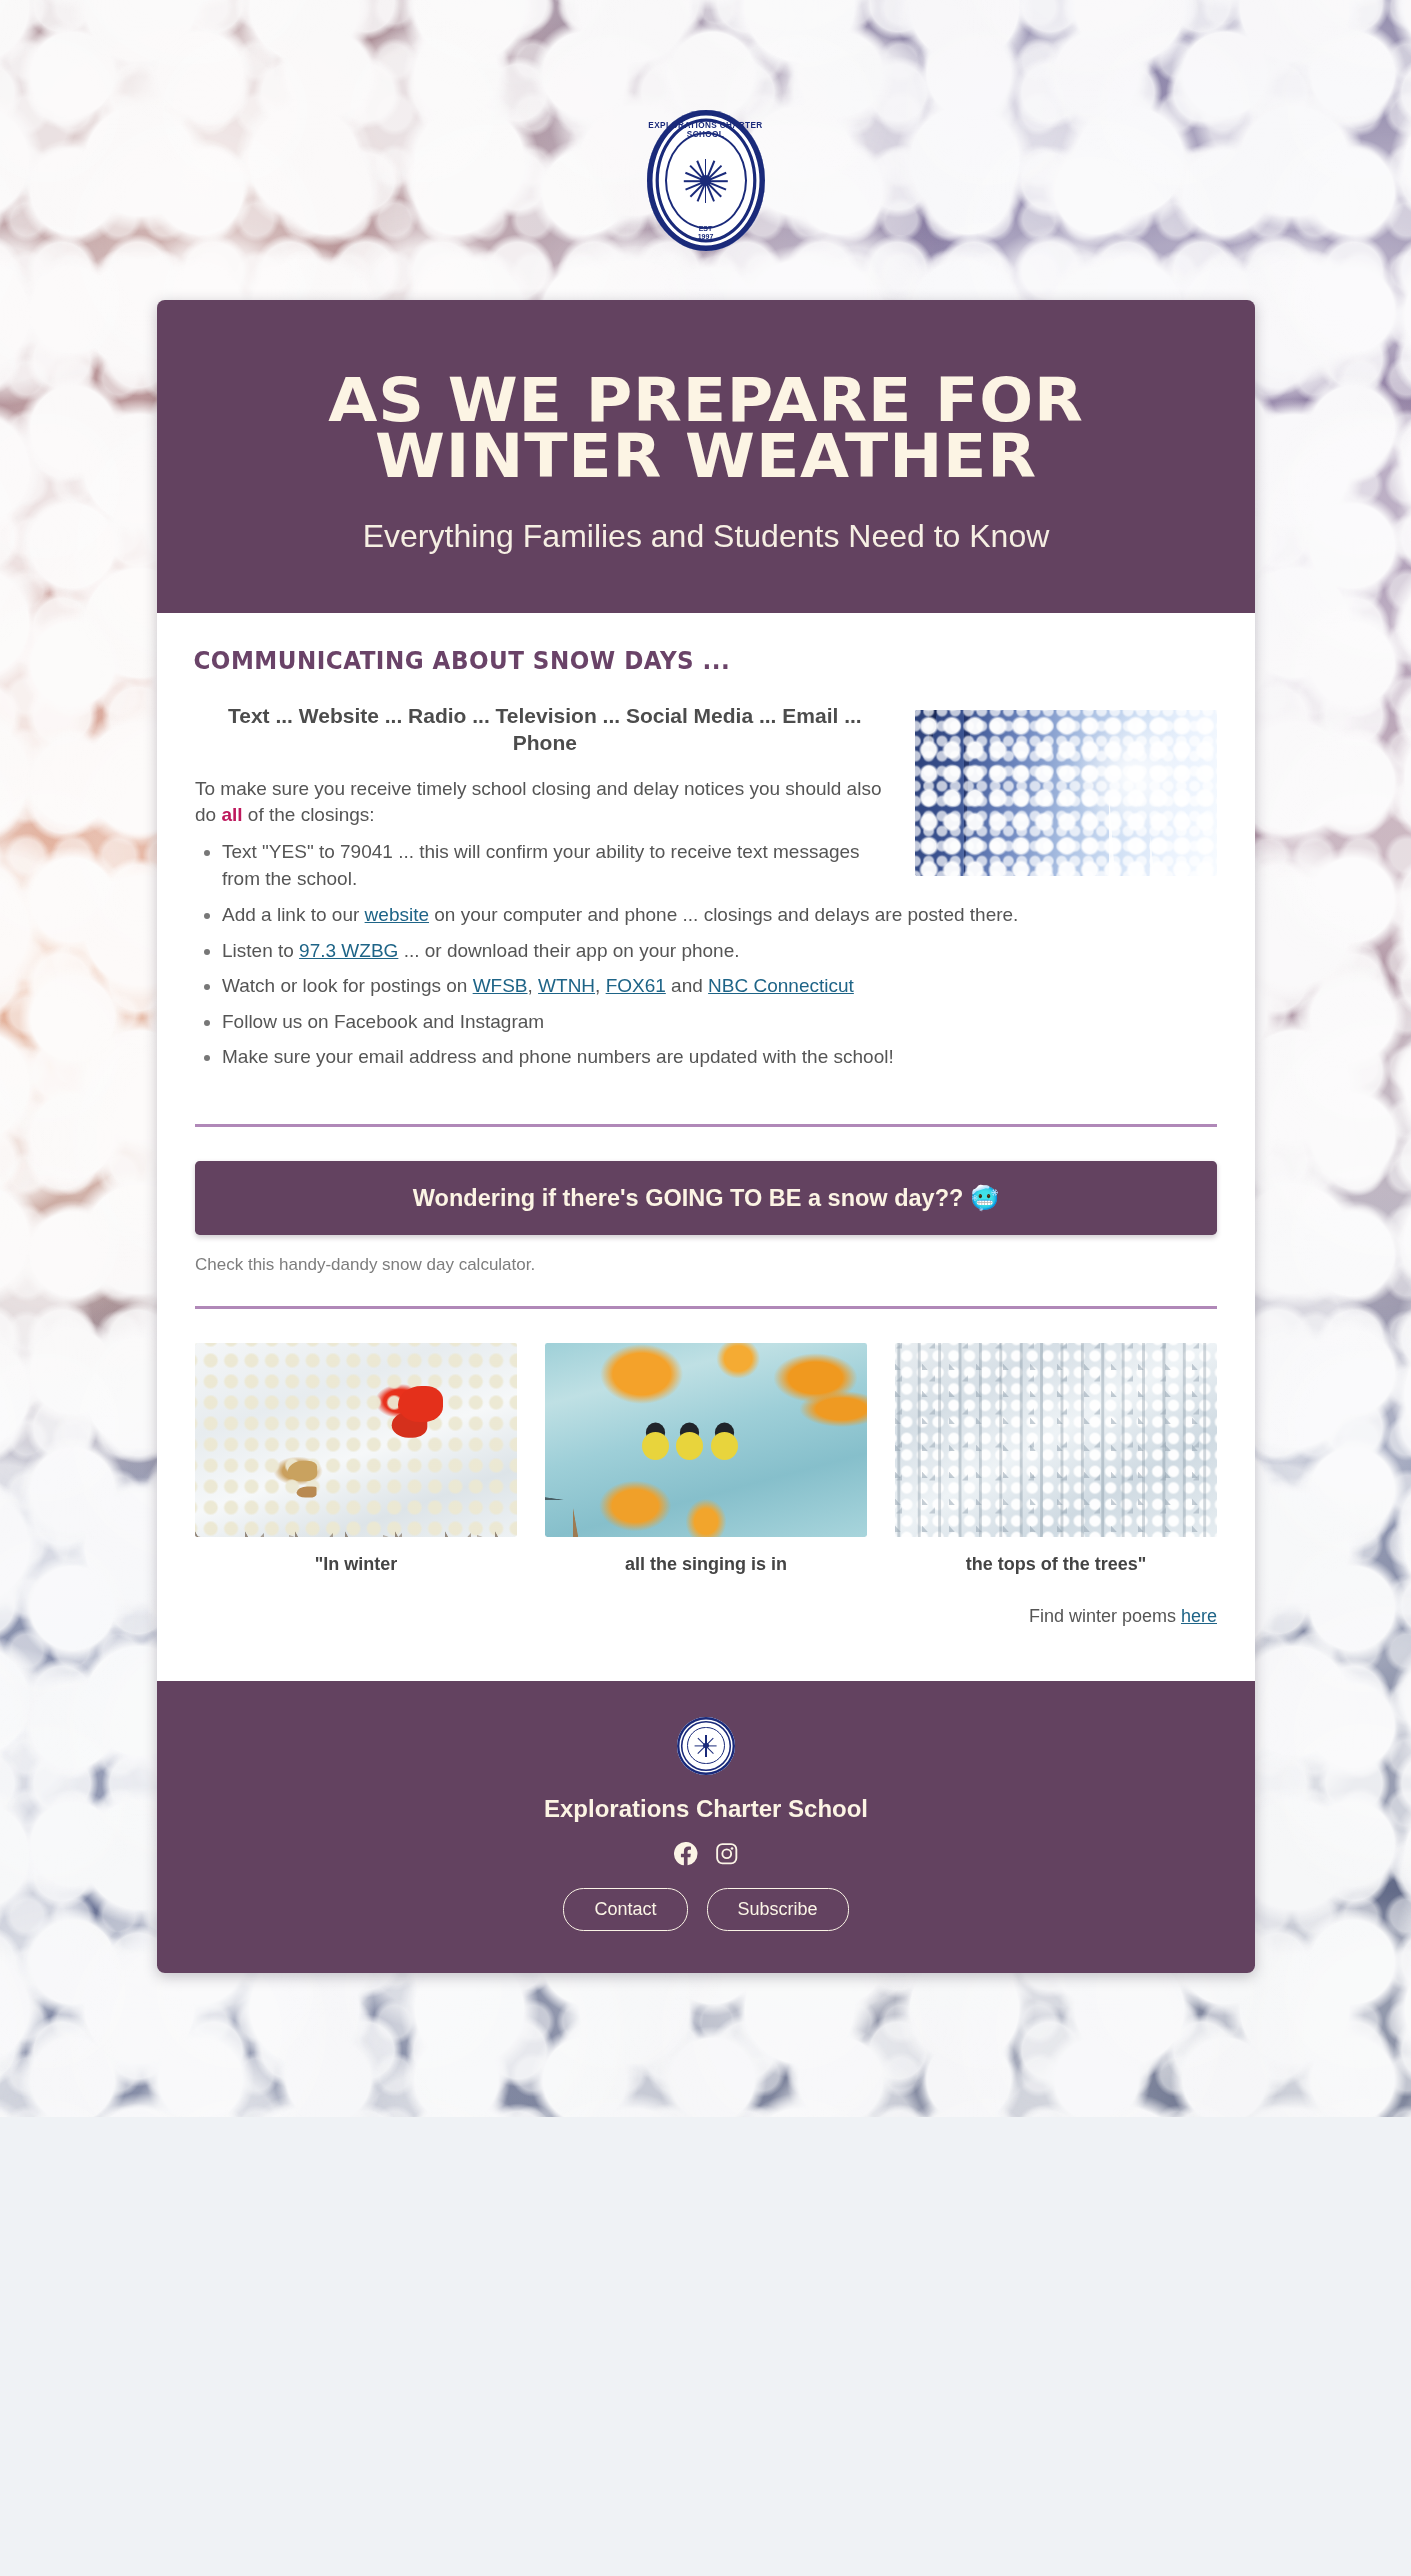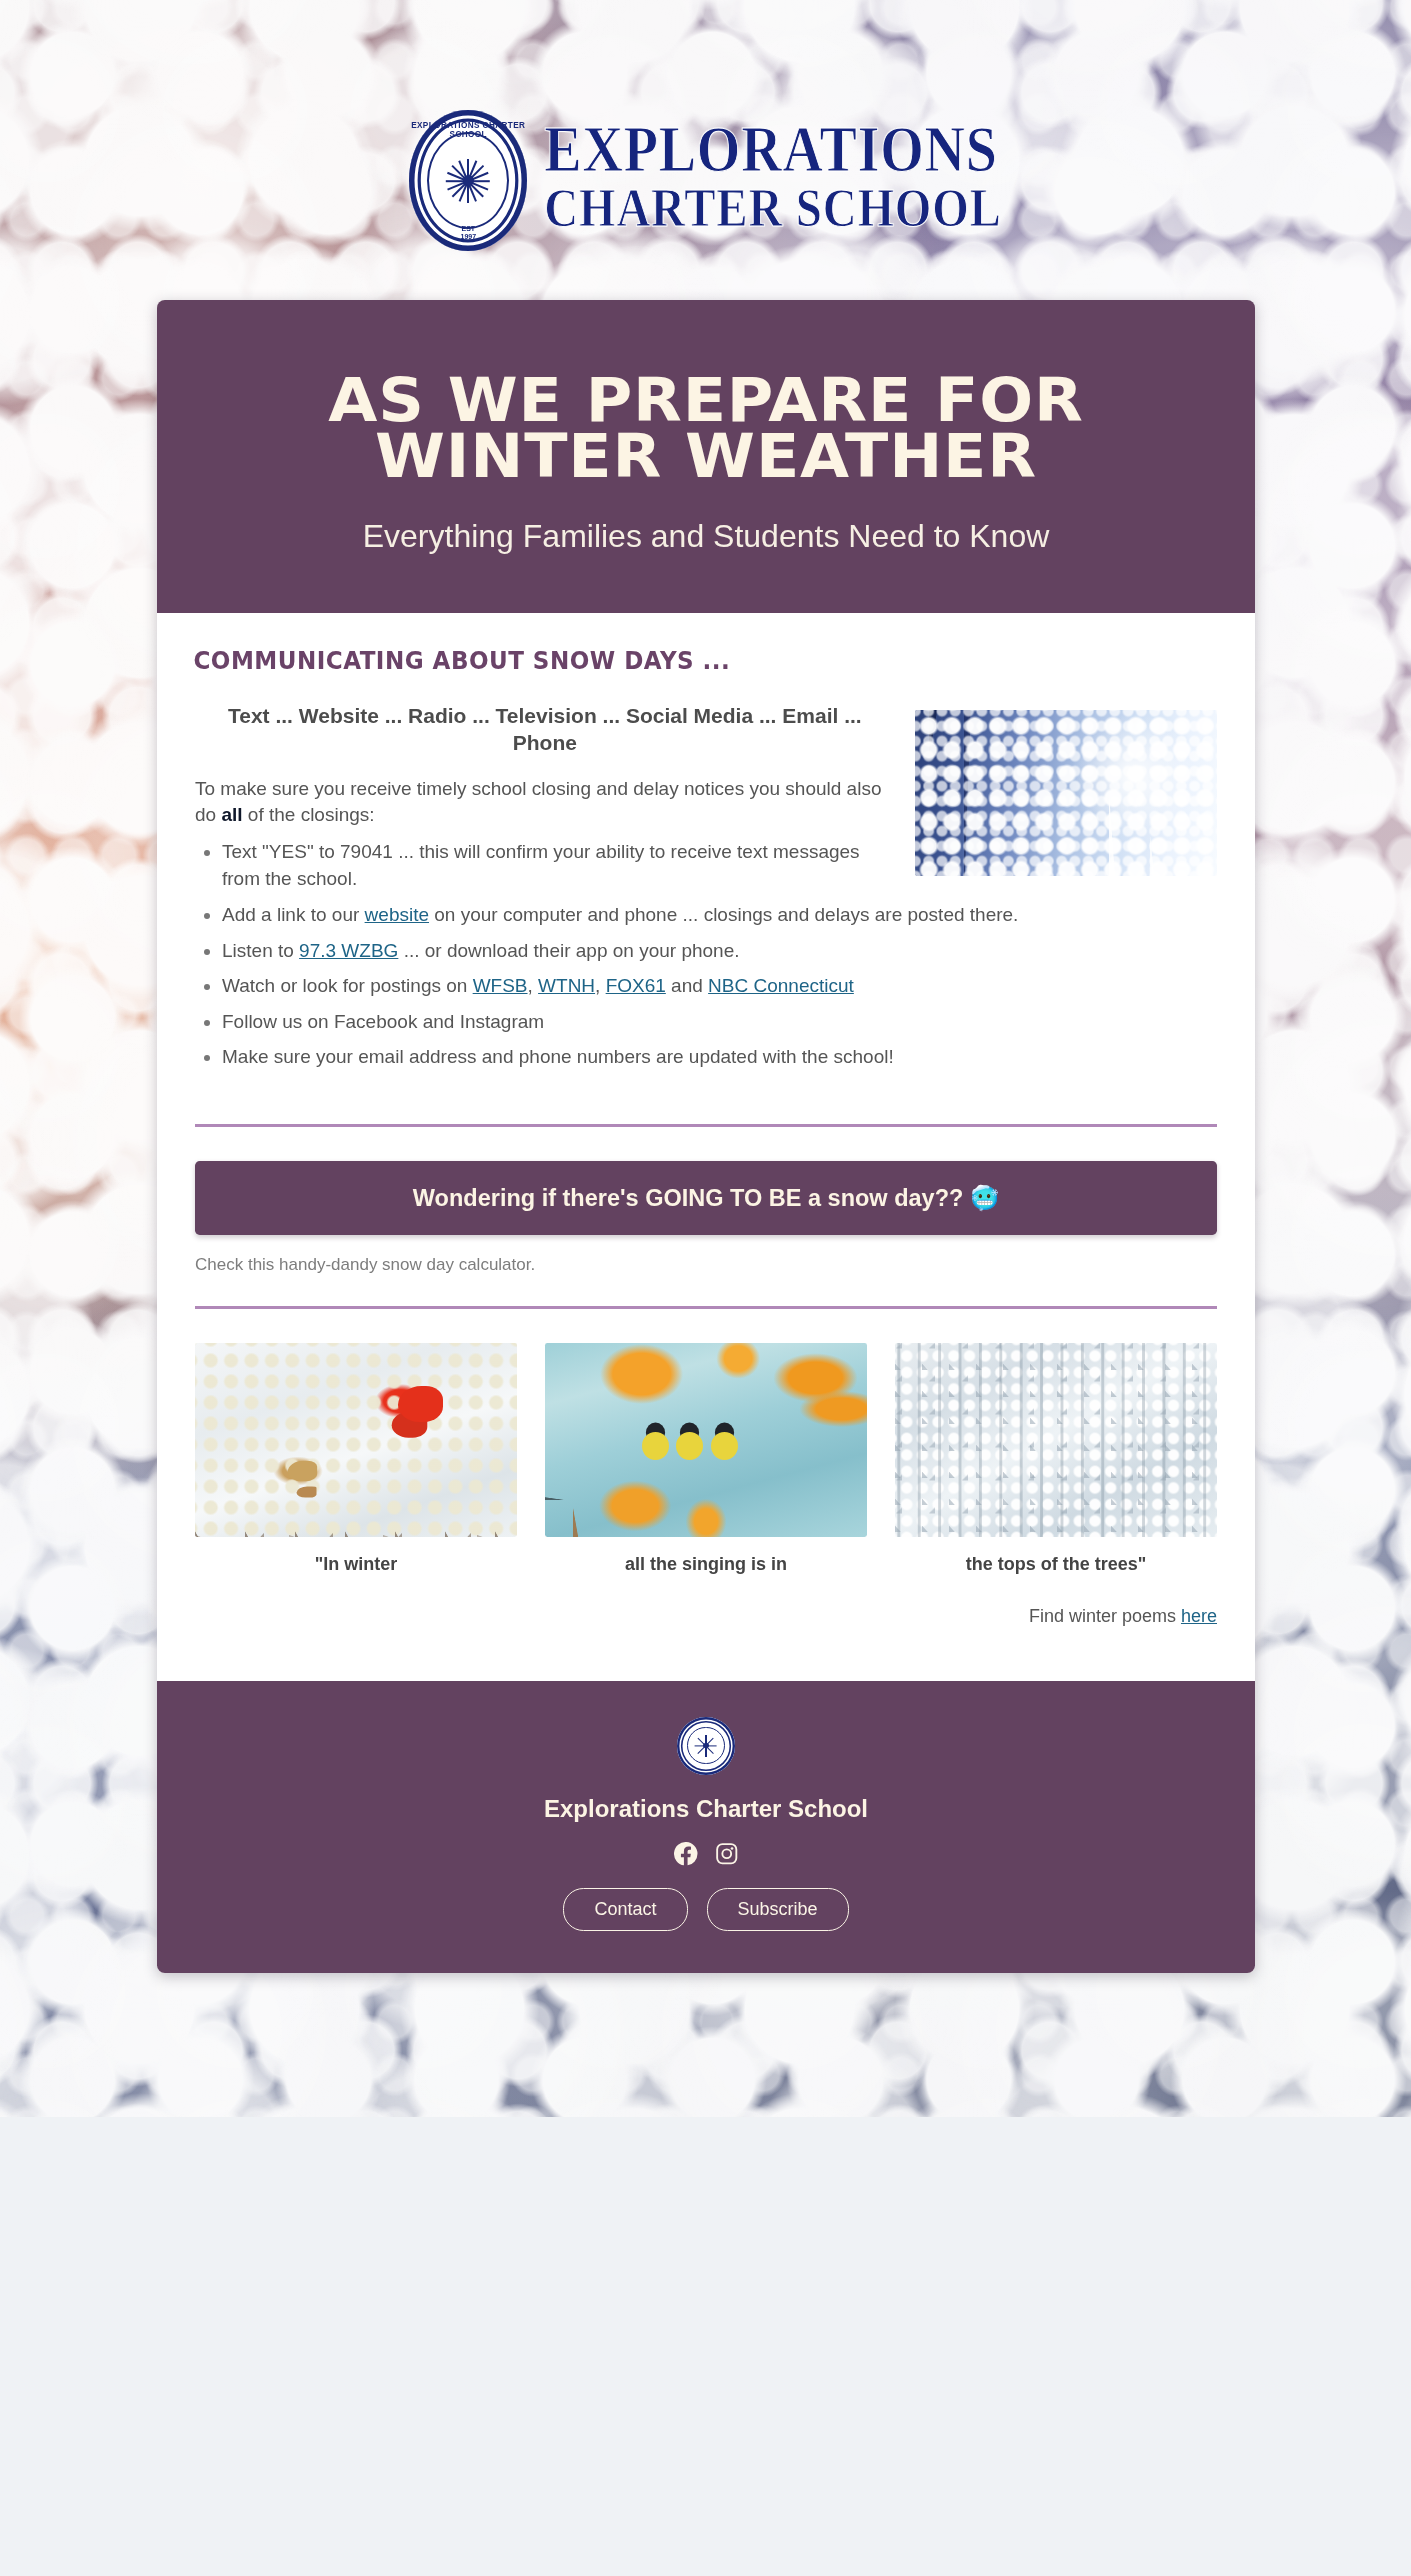--- a/index.html
+++ b/index.html
@@ -155,21 +155,21 @@
       radial-gradient(circle, rgba(255,255,255,.7) 45%, rgba(255,255,255,0) 62%);
     background-size:23px 24px, 13.3px 15px;
     background-position:2.4px 3.9px, 7px 8.6px;
   }
 
   #comms-subhead{
     color:#4c4c4c; font-size:21px; font-weight:bold; text-align:center;
     line-height:1.28; margin:11px 0 19px; overflow:hidden;
   }
   #comms-intro{ color:#555; font-size:19px; line-height:1.38; margin:0 0 11px; }
-  #comms-intro b{ color:#0f172a; }
+  #comms-intro b{ color:#be185d; }
   #comms-list{ margin:0; padding:0 0 0 27px; color:#555; font-size:19px; line-height:1.42; }
   #comms-list li{ margin:0 0 8.6px 0; }
   #comms-list li::marker{ color:#777; }
   a.lnk{ color:#1e6487; text-decoration:underline; }
 
   hr.rule{
     border:none; border-top:3.9px solid #b088b8; margin:17px 38px 0; height:0;
   }
 
   
@@ -317,24 +317,20 @@
       <i style="transform:rotate(90deg)"></i>
         <i style="transform:rotate(112.5deg)"></i>
       <i style="transform:rotate(135deg)"></i>
         <i style="transform:rotate(157.5deg)"></i>
     </div>
     <div class="core"></div>
     <div class="arcBot">
       <span>EST</span><br>
       <span>1997</span>
     </div>
-  </div>
-  <div id="logo-wordmark">
-    <span class="l1">EXPLORATIONS</span>
-    <span class="l2">CHARTER SCHOOL</span>
   </div>
 </div>
 
 <div id="email-card">
 
   <div id="hero">
     <h1 id="hero-title">AS WE PREPARE FOR WINTER WEATHER</h1>
     <p id="hero-subtitle">Everything Families and Students Need to Know</p>
   </div>
 

